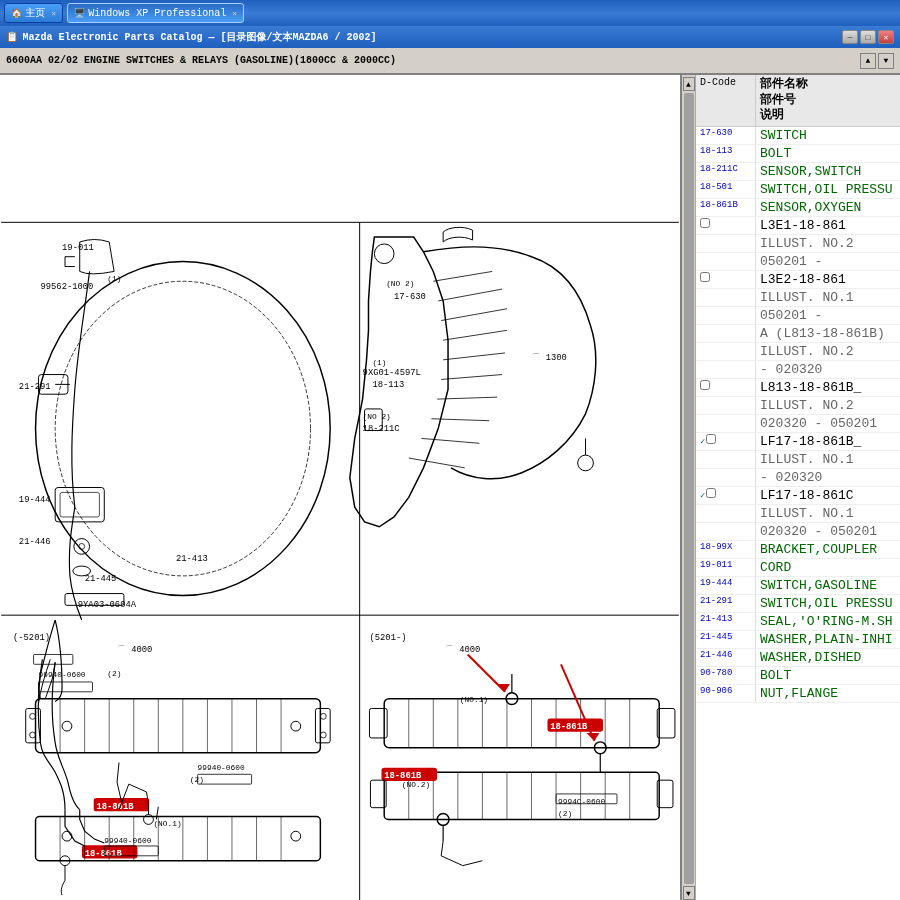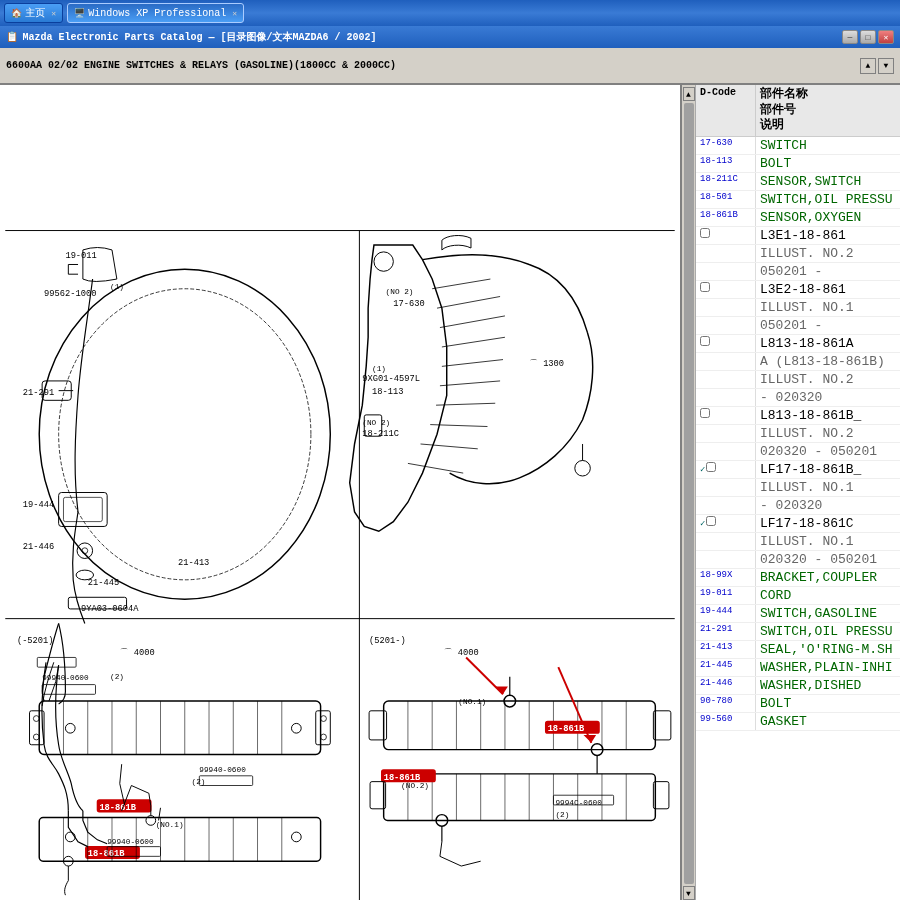--- a/index.html
+++ b/index.html
@@ -80,21 +80,21 @@
       display: flex;
       align-items: center;
       justify-content: center;
       cursor: pointer;
       border-radius: 2px;
       color: #333;
     }
 
     
     .parts-bar {
-      height: 37px;
+      height: 27px;
       background: #d4d0c8;
       border-bottom: 2px solid #808080;
       display: flex;
       align-items: center;
       padding: 0 6px;
       font-size: 10px;
       font-weight: bold;
       color: #000;
       font-family: 'Courier New', monospace;
     }
@@ -143,21 +143,21 @@
     
     .parts-header {
       display: grid;
       grid-template-columns: 60px 1fr;
       border-bottom: 1px solid #ccc;
       background: #e8e8e8;
     }
     .parts-header-cell {
       padding: 2px 4px;
       font-size: 10px;
-      font-weight: bold;
+      font-weight: normal;
       color: #000;
       border-right: 1px solid #ccc;
       font-family: 'Courier New', monospace;
     }
     .parts-header-right {
       padding: 2px 4px;
       font-size: 12px;
       font-weight: bold;
       color: #000;
       font-family: 'Courier New', monospace;
@@ -519,24 +519,20 @@
               </div>
               <div class="part-row">
                 <div class="part-code gray"></div>
                 <div class="part-desc gray">ILLUST. NO.1</div>
               </div>
               <div class="part-row">
                 <div class="part-code gray"></div>
                 <div class="part-desc gray">050201  -</div>
               </div>
               <div class="part-row">
-                <div class="part-code teal"><input type="checkbox" style="width: 10px; height: 10px; margin-right: 2px;"></div>
-                <div class="part-desc black">L813-18-861A</div>
-              </div>
-              <div class="part-row">
                 <div class="part-code gray"></div>
                 <div class="part-desc gray">A (L813-18-861B)</div>
               </div>
               <div class="part-row">
                 <div class="part-code gray"></div>
                 <div class="part-desc gray">ILLUST. NO.2</div>
               </div>
               <div class="part-row">
                 <div class="part-code gray"></div>
                 <div class="part-desc gray">- 020320</div>
@@ -603,21 +599,21 @@
               </div>
               <div class="part-row">
                 <div class="part-code blue">21-446</div>
                 <div class="part-desc green">WASHER,DISHED</div>
               </div>
               <div class="part-row">
                 <div class="part-code blue">90-780</div>
                 <div class="part-desc green">BOLT</div>
               </div>
               <div class="part-row">
-                <div class="part-code blue">99-560</div>
-                <div class="part-desc green">GASKET</div>
+                <div class="part-code blue">90-906</div>
+                <div class="part-desc green">NUT,FLANGE</div>
               </div>
             </div>
         </div>
       </div>
     </div>
   </div>
 </div>
 
 </body></html>

